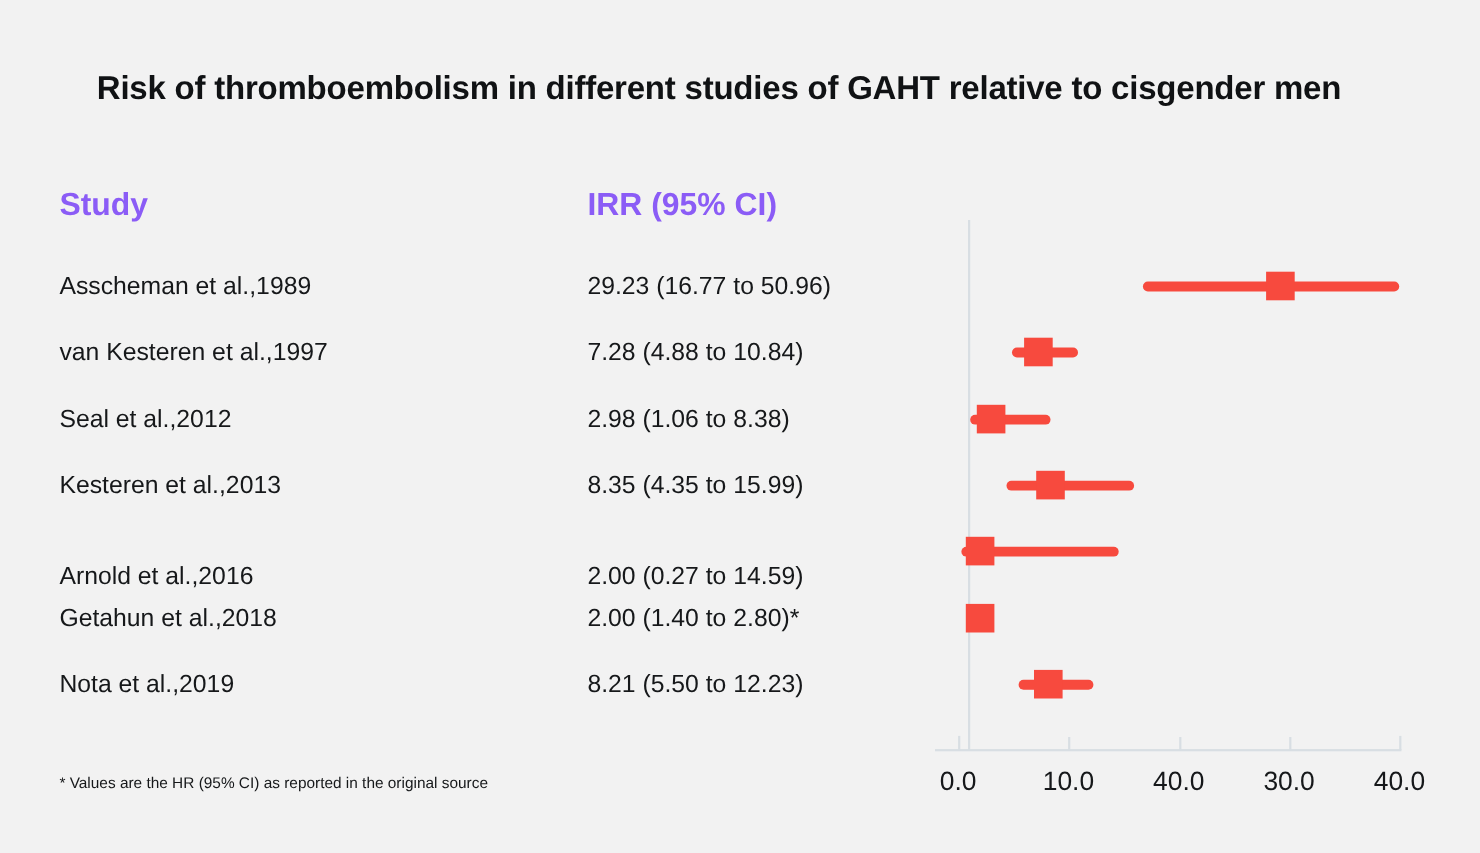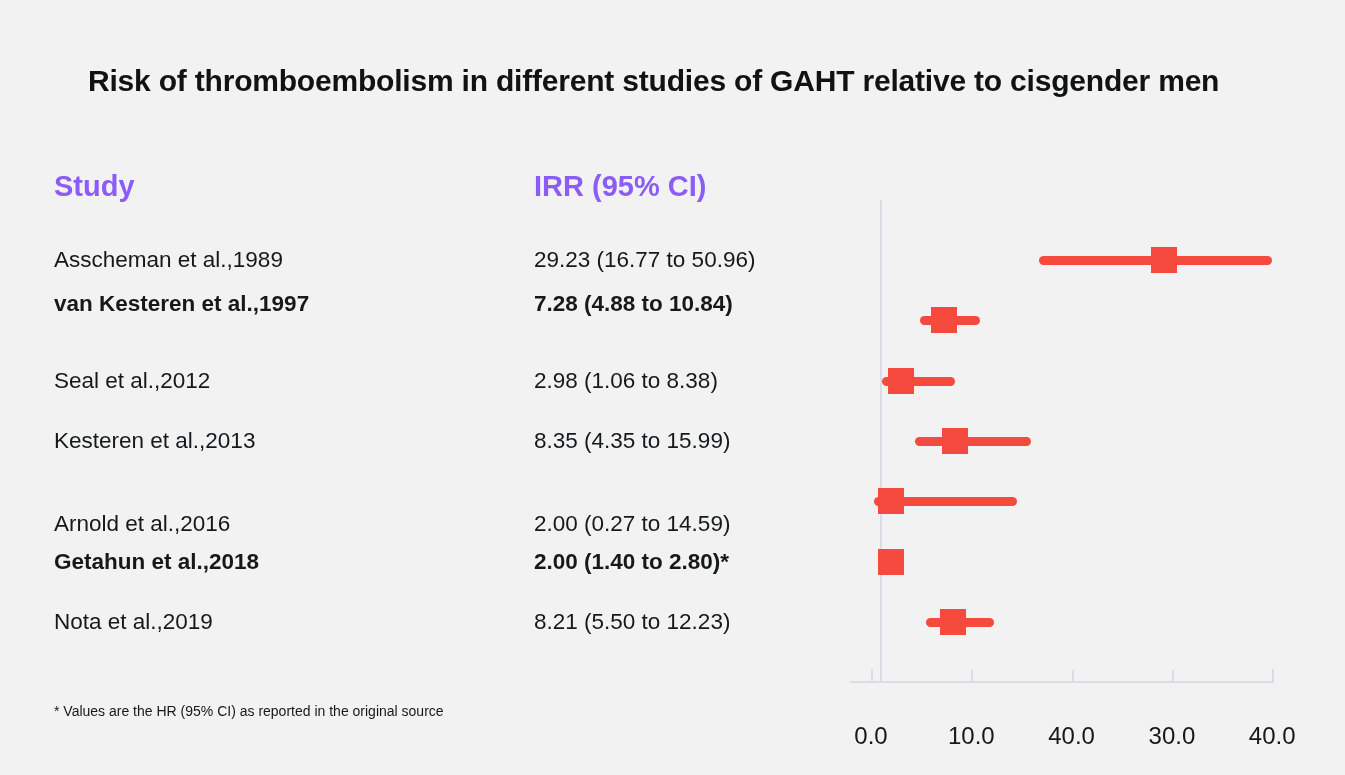--- a/index.html
+++ b/index.html
@@ -109,21 +109,21 @@
   }
   .axis-cap {
     position: absolute;
     top: 669px;
     width: 2px;
     height: 13px;
     background: #D8DEE3;
   }
   .tick-label {
     position: absolute;
-    top: 722px;
+    top: 697px;
     width: 90px;
     margin-left: -45px;
     text-align: center;
     font-size: 24px;
     color: #16181A;
   }
 
   
   .ci-line {
     position: absolute;
@@ -160,37 +160,37 @@
 
   <div class="col-header" id="header-study">Study</div>
 
   <div class="col-header" id="header-irr">IRR (95% CI)</div>
 
   <div id="rows-layer">
       <div class="row" style="top: 260px;">
         <div class="row-study">Asscheman et al.,1989</div>
         <div class="row-value">29.23 (16.77 to 50.96)</div>
       </div>
-      <div class="row" style="top: 304px; font-weight: bold;">
+      <div class="row" style="top: 320px;">
         <div class="row-study">van Kesteren et al.,1997</div>
         <div class="row-value">7.28 (4.88 to 10.84)</div>
       </div>
       <div class="row" style="top: 381px;">
         <div class="row-study">Seal et al.,2012</div>
         <div class="row-value">2.98 (1.06 to 8.38)</div>
       </div>
       <div class="row" style="top: 441px;">
         <div class="row-study">Kesteren et al.,2013</div>
         <div class="row-value">8.35 (4.35 to 15.99)</div>
       </div>
       <div class="row" style="top: 524px;">
         <div class="row-study">Arnold et al.,2016</div>
         <div class="row-value">2.00 (0.27 to 14.59)</div>
       </div>
-      <div class="row" style="top: 562px; font-weight: bold;">
+      <div class="row" style="top: 562px;">
         <div class="row-study">Getahun et al.,2018</div>
         <div class="row-value">2.00 (1.40 to 2.80)*</div>
       </div>
       <div class="row" style="top: 622px;">
         <div class="row-study">Nota et al.,2019</div>
         <div class="row-value">8.21 (5.50 to 12.23)</div>
       </div>
     </div>
 
   <div id="plot-panel">

